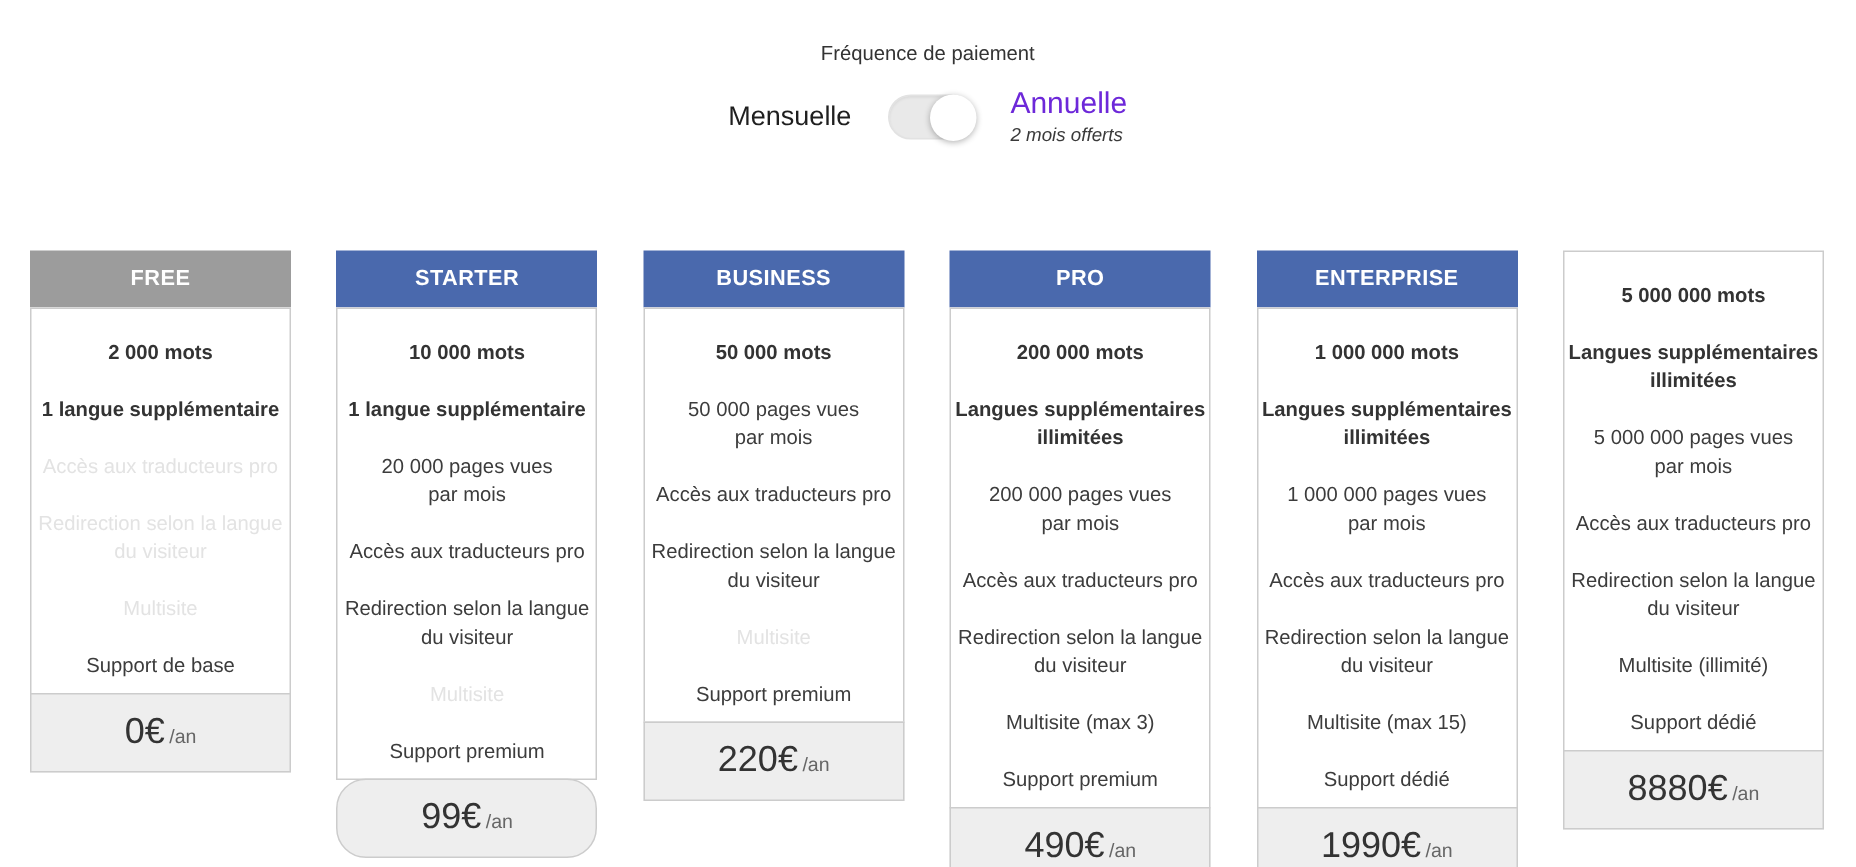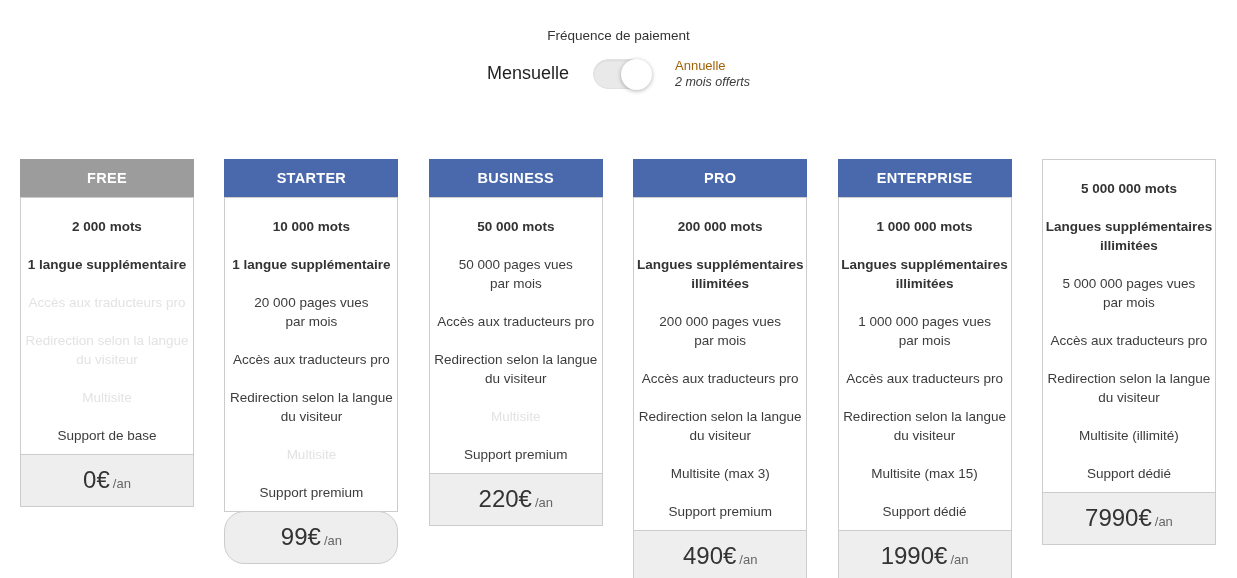--- a/index.html
+++ b/index.html
@@ -25,21 +25,21 @@
     box-shadow: inset 0 1px 2px rgba(0,0,0,0.07);
     position: relative; cursor: pointer; flex: 0 0 auto;
   }
   .toggle-knob {
     position: absolute; right: -2px; top: -1px;
     width: 31px; height: 31px; border-radius: 50%;
     background: #ffffff;
     box-shadow: 0 1px 4px rgba(0,0,0,0.3);
   }
   .annual-block { display: flex; flex-direction: column; align-items: flex-start; }
-  .annual-label { font-size: 13px; color: #a16207; cursor: pointer; }
+  .annual-label { font-size: 20px; color: #6d28d9; cursor: pointer; }
   .annual-note { font-size: 12.5px; font-style: italic; color: #3a3a3a; margin-top: 2px; }
 
   
   .plans {
     display: flex; justify-content: space-between;
     margin: 70px 21px 0 20px;
   }
   .plan { width: 174px; }
   .plan-header {
     height: 38px;
@@ -165,15 +165,15 @@
         <div class="feature bold">Langues supplémentaires
 illimitées</div>
         <div class="feature">5 000 000 pages vues
 par mois</div>
         <div class="feature">Accès aux traducteurs pro</div>
         <div class="feature">Redirection selon la langue
 du visiteur</div>
         <div class="feature">Multisite (illimité)</div>
         <div class="feature">Support dédié</div>
       </div>
-      <div class="plan-price" style="background: rgb(238, 238, 238); border-color: rgb(204, 204, 204);"><span class="price-amount">7990€</span><span class="price-period">/an</span></div>
+      <div class="plan-price" style="background: rgb(238, 238, 238); border-color: rgb(204, 204, 204);"><span class="price-amount">8880€</span><span class="price-period">/an</span></div>
     </div>
   </div>
 
 </body></html>

